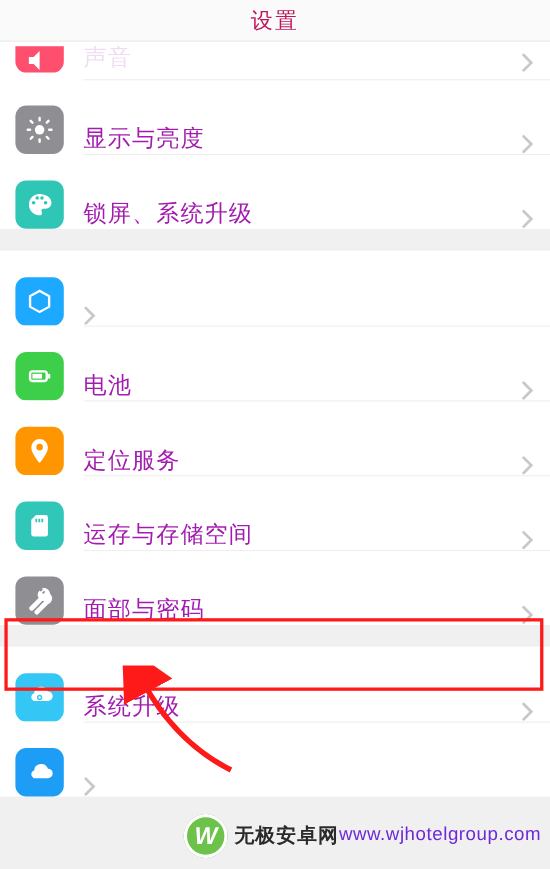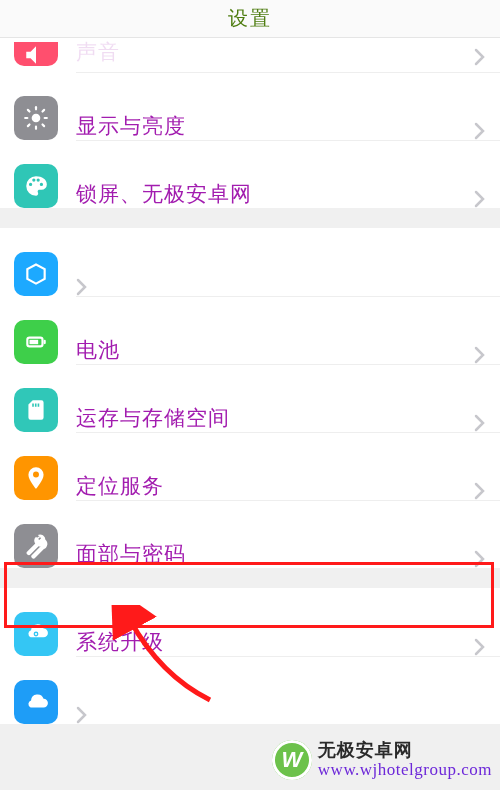--- a/index.html
+++ b/index.html
@@ -1,34 +1,34 @@
 <!DOCTYPE html>
 <html><head>
 <meta charset="utf-8">
 <style>
   * { box-sizing: border-box; margin: 0; padding: 0; }
   html, body { width: 500px; height: 790px; font-family: -apple-system, "Helvetica Neue", Arial, sans-serif; background:#f2f2f2; overflow:hidden; }
   .screen { width:500px; height:790px; background:#f0f0f0; position:relative; }
   .header { height:38px; background:#fafafa; display:flex; align-items:center; justify-content:center; border-bottom:1px solid #e5e5e5; }
-  .header-title { font-size:20px; color:#4d7c0f; font-weight:500; letter-spacing:2px; }
+  .header-title { font-size:20px; color:#be185d; font-weight:500; letter-spacing:2px; }
   .group { background:#ffffff; }
   .gap { height:20px; background:#f0f0f0; }
   .row { display:flex; align-items:flex-end; height:68px; padding:0 14px 0 14px; background:#ffffff; position:relative; }
   .row + .row::before { content:""; position:absolute; left:76px; right:0; top:0; height:1px; background:#eeeeee; }
   .row.clipped { height:34px; align-items:flex-end; padding-bottom:6px; }
   .icon { width:44px; height:44px; border-radius:10px; display:flex; align-items:center; justify-content:center; flex:none; margin-right:18px; }
   .row.clipped .icon { height:24px; border-radius:0 0 10px 10px; align-items:flex-start; overflow:hidden; }
   .label { flex:1; font-size:21px; color:#a21caf; letter-spacing:1px; }
   .chev { flex:none; color:#c7c7cc; }
   .chev svg { display:block; }
   .highlight-box { position:absolute; border:3px solid #ff1a1a; pointer-events:none; }
   .arrow-svg { position:absolute; pointer-events:none; }
   .watermark { position:absolute; right:8px; bottom:10px; display:flex; align-items:center; gap:6px; }
   .wm-logo { width:40px; height:40px; border-radius:50%; background:#6cc24a; display:flex; align-items:center; justify-content:center; color:#fff; font-weight:900; font-size:22px; font-style:italic; font-family:Arial; box-shadow:0 0 0 3px #fff inset; }
-  .wm-text { display:flex; flex-direction:column; line-height:1.1;font-family:Liberation Serif, serif; }
+  .wm-text { display:flex; line-height:1.1; }
   .wm-line1 { font-size:18px; color:#2a2a2a; font-weight:600; letter-spacing:1px; }
   .wm-line2 { font-size:17px; color:#6d28d9; letter-spacing:0.5px; }
   
   .bg-pink { background:#ff4f6e; }
   .bg-gray { background:#8e8e93; }
   .bg-teal { background:#2fc6b6; }
   .bg-blue { background:#1da9ff; }
   .bg-purple{ background:#8d5cff; }
   .bg-green{ background:#3ecf4a; }
   .bg-orange{background:#ff9500; }
@@ -86,21 +86,21 @@
           </svg>
       </span>
     </div>
 
     <div class="row">
       <div class="icon bg-teal">
         <svg viewBox="0 0 24 24" class="glyph" fill="currentColor">
             <path d="M12 3a9 9 0 100 18c1.7 0 2-1.3 2-2 0-.8-.5-1.3-.5-2 0-1 .8-1.5 1.8-1.5H17a5 5 0 005-5c0-4.6-4.5-7.5-10-7.5zM7 12a1.5 1.5 0 110-3 1.5 1.5 0 010 3zm3-4a1.5 1.5 0 110-3 1.5 1.5 0 010 3zm4 0a1.5 1.5 0 110-3 1.5 1.5 0 010 3zm3 4a1.5 1.5 0 110-3 1.5 1.5 0 010 3z"></path>
           </svg>
       </div>
-      <span class="label">锁屏、无极安卓网</span>
+      <span class="label">锁屏、系统升级</span>
       <span class="chev">
         <svg width="12" height="18" viewBox="0 0 12 18">
             <path d="M2 2l7 7-7 7" stroke="#c7c7cc" stroke-width="2.5" fill="none" stroke-linecap="round"></path>
           </svg>
       </span>
     </div>
   </div>
 
   <div class="gap"></div>
 
@@ -129,40 +129,40 @@
       </div>
       <span class="label">电池</span>
       <span class="chev">
         <svg width="12" height="18" viewBox="0 0 12 18">
             <path d="M2 2l7 7-7 7" stroke="#c7c7cc" stroke-width="2.5" fill="none" stroke-linecap="round"></path>
           </svg>
       </span>
     </div>
 
     <div class="row">
+      <div class="icon bg-orange">
+        <svg viewBox="0 0 24 24" class="glyph" fill="currentColor">
+            <path d="M12 2a7 7 0 00-7 7c0 5 7 13 7 13s7-8 7-13a7 7 0 00-7-7zm0 9.5A2.5 2.5 0 1112 6a2.5 2.5 0 010 5.5z"></path>
+          </svg>
+      </div>
+      <span class="label">定位服务</span>
+      <span class="chev">
+        <svg width="12" height="18" viewBox="0 0 12 18">
+            <path d="M2 2l7 7-7 7" stroke="#c7c7cc" stroke-width="2.5" fill="none" stroke-linecap="round"></path>
+          </svg>
+      </span>
+    </div>
+
+    <div class="row">
       <div class="icon bg-teal2">
         <svg viewBox="0 0 24 24" class="glyph" fill="currentColor">
             <path d="M17 3H9L5 7v12a2 2 0 002 2h10a2 2 0 002-2V5a2 2 0 00-2-2zm-6 3h1.5v3H11V6zm2.5 0H15v3h-1.5V6zM8.5 6H10v3H8.5V6z"></path>
           </svg>
       </div>
       <span class="label">运存与存储空间</span>
-      <span class="chev">
-        <svg width="12" height="18" viewBox="0 0 12 18">
-            <path d="M2 2l7 7-7 7" stroke="#c7c7cc" stroke-width="2.5" fill="none" stroke-linecap="round"></path>
-          </svg>
-      </span>
-    </div>
-
-    <div class="row">
-      <div class="icon bg-orange">
-        <svg viewBox="0 0 24 24" class="glyph" fill="currentColor">
-            <path d="M12 2a7 7 0 00-7 7c0 5 7 13 7 13s7-8 7-13a7 7 0 00-7-7zm0 9.5A2.5 2.5 0 1112 6a2.5 2.5 0 010 5.5z"></path>
-          </svg>
-      </div>
-      <span class="label">定位服务</span>
       <span class="chev">
         <svg width="12" height="18" viewBox="0 0 12 18">
             <path d="M2 2l7 7-7 7" stroke="#c7c7cc" stroke-width="2.5" fill="none" stroke-linecap="round"></path>
           </svg>
       </span>
     </div>
 
     <div class="row">
       <div class="icon bg-gray2">
         <svg viewBox="0 0 24 24" class="glyph" fill="currentColor">

